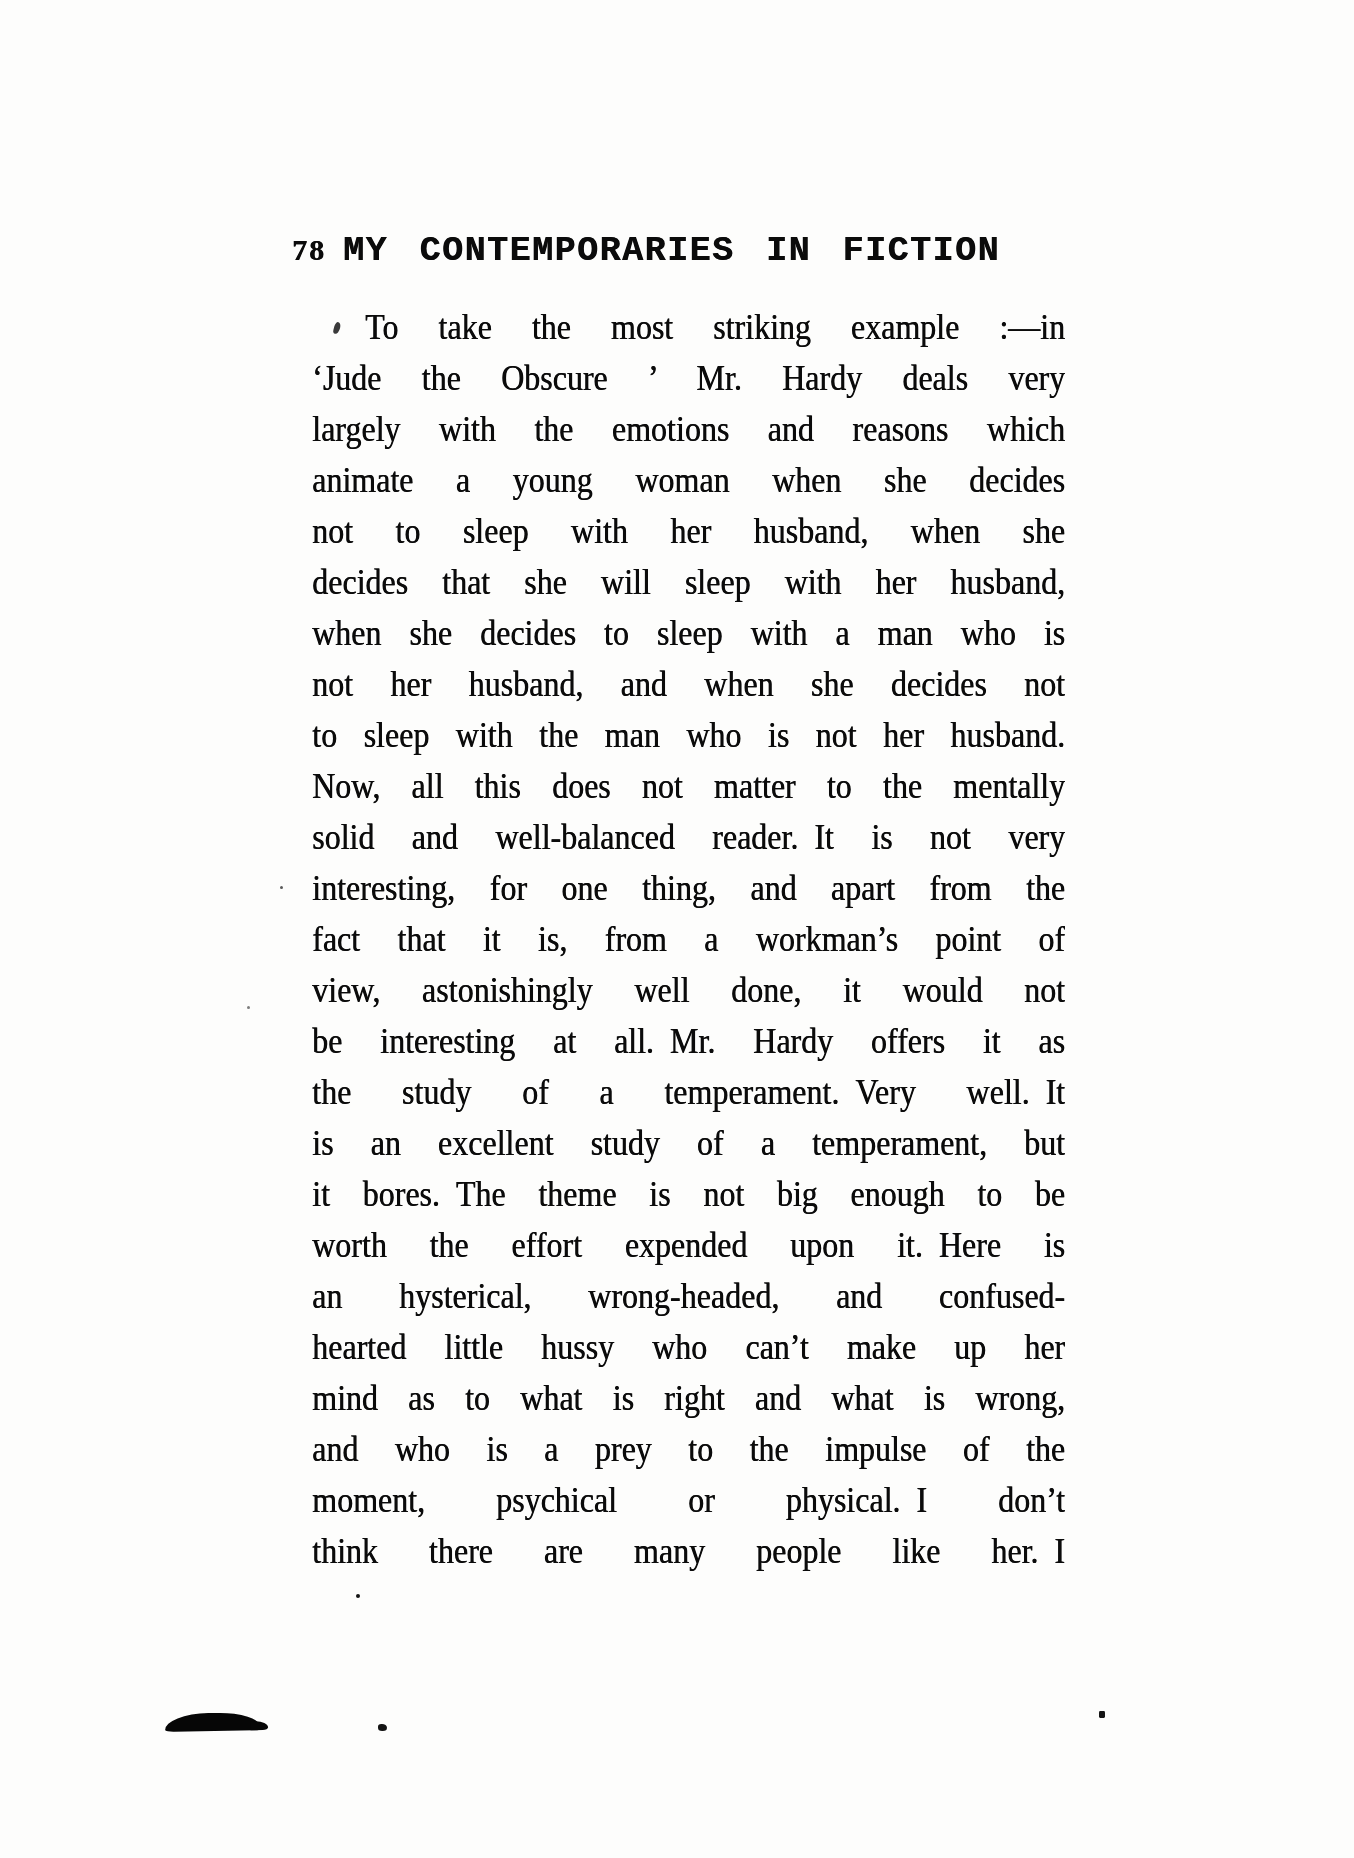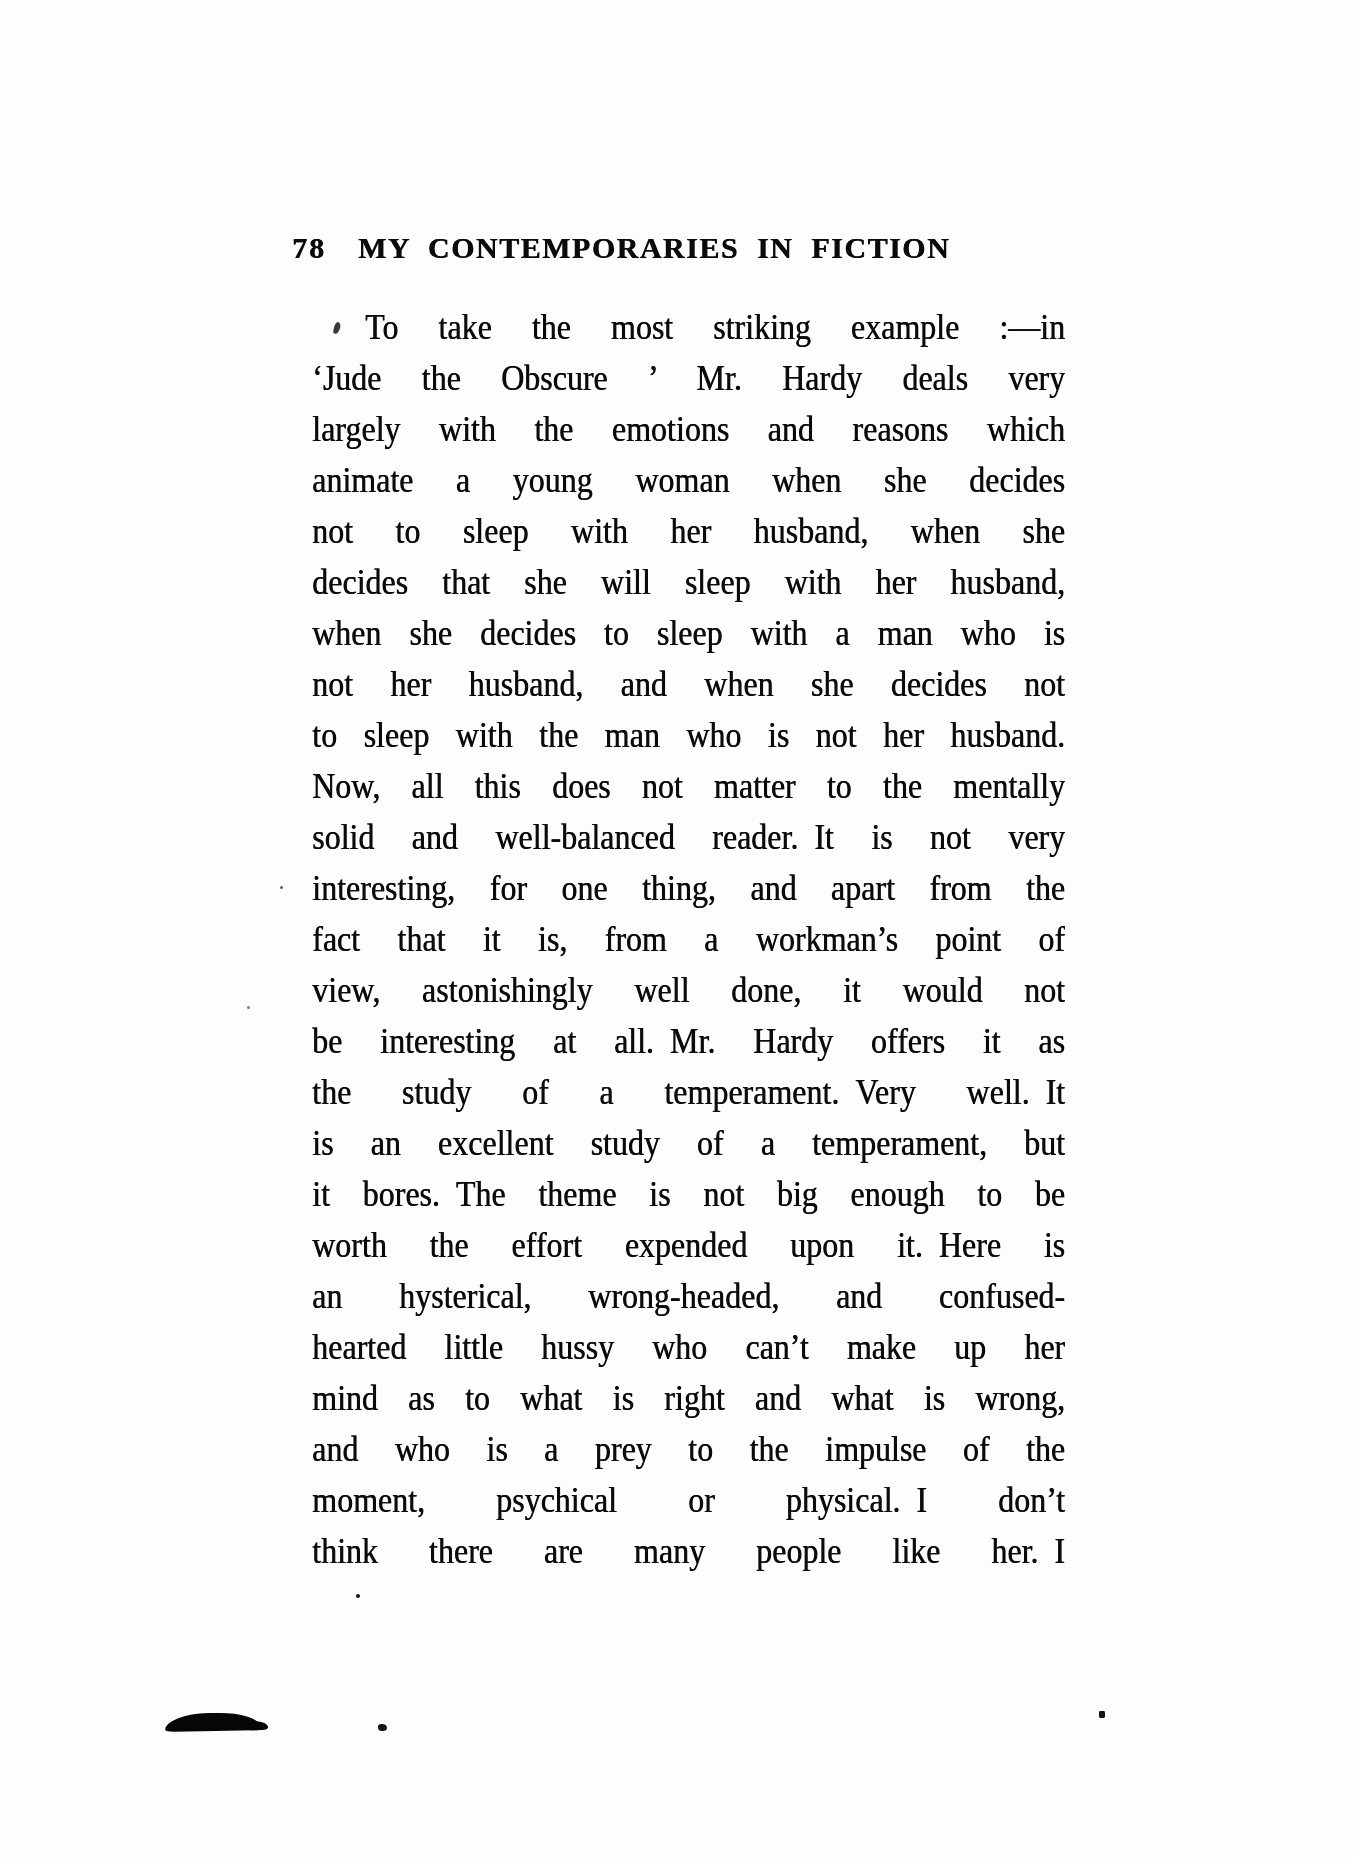--- a/index.html
+++ b/index.html
@@ -15,28 +15,29 @@
   
   .header{
     position:absolute;left:292px;top:231px;width:714px;
     display:flex;align-items:baseline;
     font-weight:700;
     white-space:nowrap;
   }
   .page-num{
     font-size:30px;
     letter-spacing:2px;
-    margin-right:32px;
+    margin-right:17px;
     text-shadow:0.4px 0 0 currentColor;
   }
   .running-title{
-    font-size:30px;
+    font-size:35px;
     letter-spacing:1.5px;
     word-spacing:9px;
     text-shadow:0.5px 0 0 currentColor;
+    font-family:Liberation Mono, monospace;
   }
   
   .text-block{
     position:absolute;left:312px;top:302px;width:753px;
   }
   .line{
     height:51px;
     line-height:51px;
     font-size:32px;
     text-align:justify;

